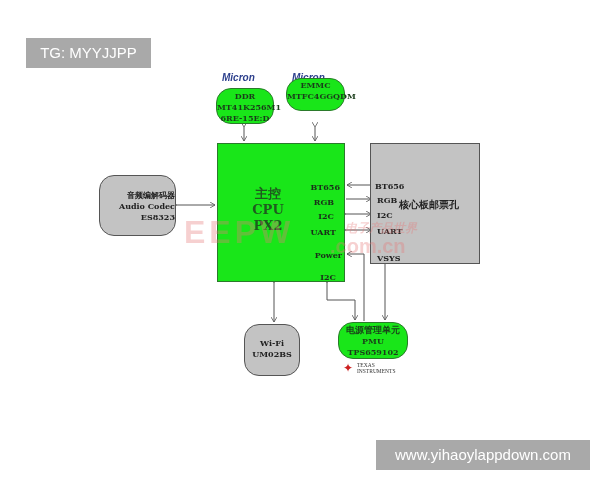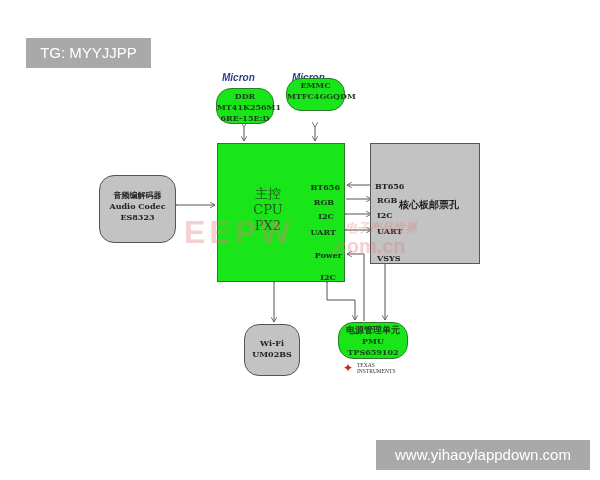--- a/index.html
+++ b/index.html
@@ -63,35 +63,35 @@
   <div>MT41K256M1</div>
   <div>6RE-15E:D</div>
 </div>
 
 <div class="abs green boxtext" style="left:286px;top:78px;width:59px;height:33px;padding-top:1px;">
   <div>EMMC</div>
   <div>MTFC4GGQDM</div>
 </div>
 
 <div class="abs green" style="left:217px;top:143px;width:128px;height:139px;">
-  <div class="abs boxtext" style="left:0;top:42px;width:100px;font-size:13px;line-height:16px;font-weight:normal;color:#1f5a1f;">
+  <div class="abs boxtext" style="left:0;top:42px;width:100px;font-size:13px;line-height:16px;font-weight:bold;color:#1f5a1f;">
     <div>主控</div>
     <div>CPU</div>
     <div>PX2</div>
   </div>
   <div class="abs lbl" style="right:4px;top:38px;">BT656</div>
   <div class="abs lbl" style="right:10px;top:53px;">RGB</div>
   <div class="abs lbl" style="right:10px;top:67px;">I2C</div>
   <div class="abs lbl" style="right:8px;top:83px;">UART</div>
   <div class="abs lbl" style="right:2px;top:106px;">Power</div>
   <div class="abs lbl" style="right:8px;top:128px;">I2C</div>
 
 </div>
 
-<div class="abs gray boxtext" style="left:99px;top:175px;width:77px;height:68px;padding-top:14px;color:#222;">
+<div class="abs gray boxtext" style="left:99px;top:175px;width:77px;height:61px;padding-top:14px;color:#222;text-align:right;">
   <div>音频编解码器</div>
   <div>Audio Codec</div>
   <div>ES8323</div>
 </div>
 
 <div class="abs gray" style="left:370px;top:143px;width:110px;height:121px;">
   <div class="abs lbl" style="left:4px;top:37px;color:#222;">BT656</div>
   <div class="abs lbl" style="left:6px;top:51px;color:#222;">RGB</div>
   <div class="abs lbl" style="left:6px;top:66px;color:#222;">I2C</div>
   <div class="abs lbl" style="left:6px;top:82px;color:#222;">UART</div>

